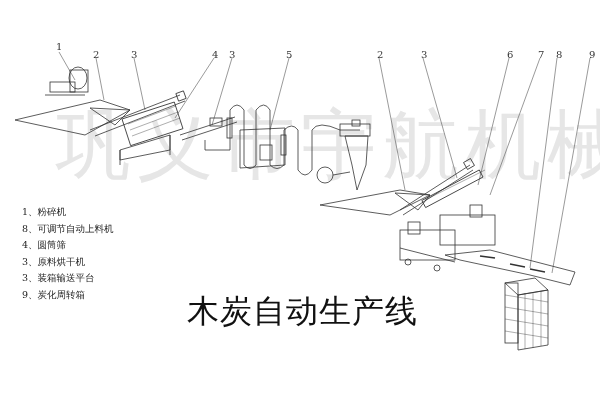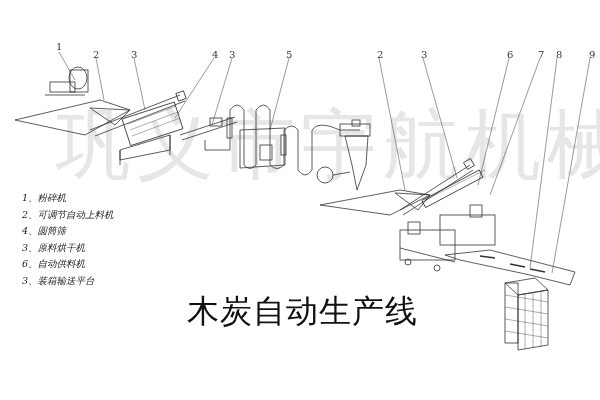--- a/index.html
+++ b/index.html
@@ -1,19 +1,19 @@
 <!DOCTYPE html>
 <html><head>
 <meta charset="utf-8">
 <style>
   html,body{margin:0;padding:0;background:#ffffff;}
   body{width:600px;height:400px;position:relative;overflow:hidden;font-family:"DejaVu Serif",serif;}
   #canvas{position:absolute;left:0;top:0;width:600px;height:400px;}
   .watermark{position:absolute;left:55px;top:95px;font-family:"DejaVu Sans",sans-serif;font-size:76px;color:#e6e6e6;letter-spacing:6px;white-space:nowrap;transform:rotate(0deg);z-index:0;}
-  .legend{position:absolute;left:22px;top:190px;z-index:3;font-style:italic;}
+  .legend{position:absolute;left:22px;top:204px;z-index:3;}
   .legend-item{font-size:9.5px;line-height:16.6px;color:#222;white-space:nowrap;}
   .title{position:absolute;left:187px;top:290px;font-family:Liberation Sans, sans-serif;font-size:32px;color:#111;letter-spacing:1px;z-index:3;white-space:nowrap;}
   .num{position:absolute;font-size:10px;color:#333;z-index:3;font-family:"DejaVu Serif",serif;}
   svg{position:absolute;left:0;top:0;z-index:2;}
 </style>
 </head>
 <body>
 
 <div id="canvas">
   <div class="watermark">巩义市宇航机械厂</div>
@@ -144,21 +144,21 @@
   <span class="num" style="left:286px;top:49px">5</span>
   <span class="num" style="left:377px;top:49px">2</span>
   <span class="num" style="left:421px;top:49px">3</span>
   <span class="num" style="left:507px;top:49px">6</span>
   <span class="num" style="left:538px;top:49px">7</span>
   <span class="num" style="left:556px;top:49px">8</span>
   <span class="num" style="left:589px;top:49px">9</span>
 
   <div class="legend">
     <div class="legend-item">1、粉碎机</div>
-    <div class="legend-item">2、可调节自动上料机</div>
+    <div class="legend-item">8、可调节自动上料机</div>
     <div class="legend-item">4、圆筒筛</div>
     <div class="legend-item">3、原料烘干机</div>
-    <div class="legend-item">6、自动供料机</div>
     <div class="legend-item">3、装箱输送平台</div>
+    <div class="legend-item">9、炭化周转箱</div>
   </div>
 
   <div class="title">木炭自动生产线</div>
 </div>
 
 </body></html>

